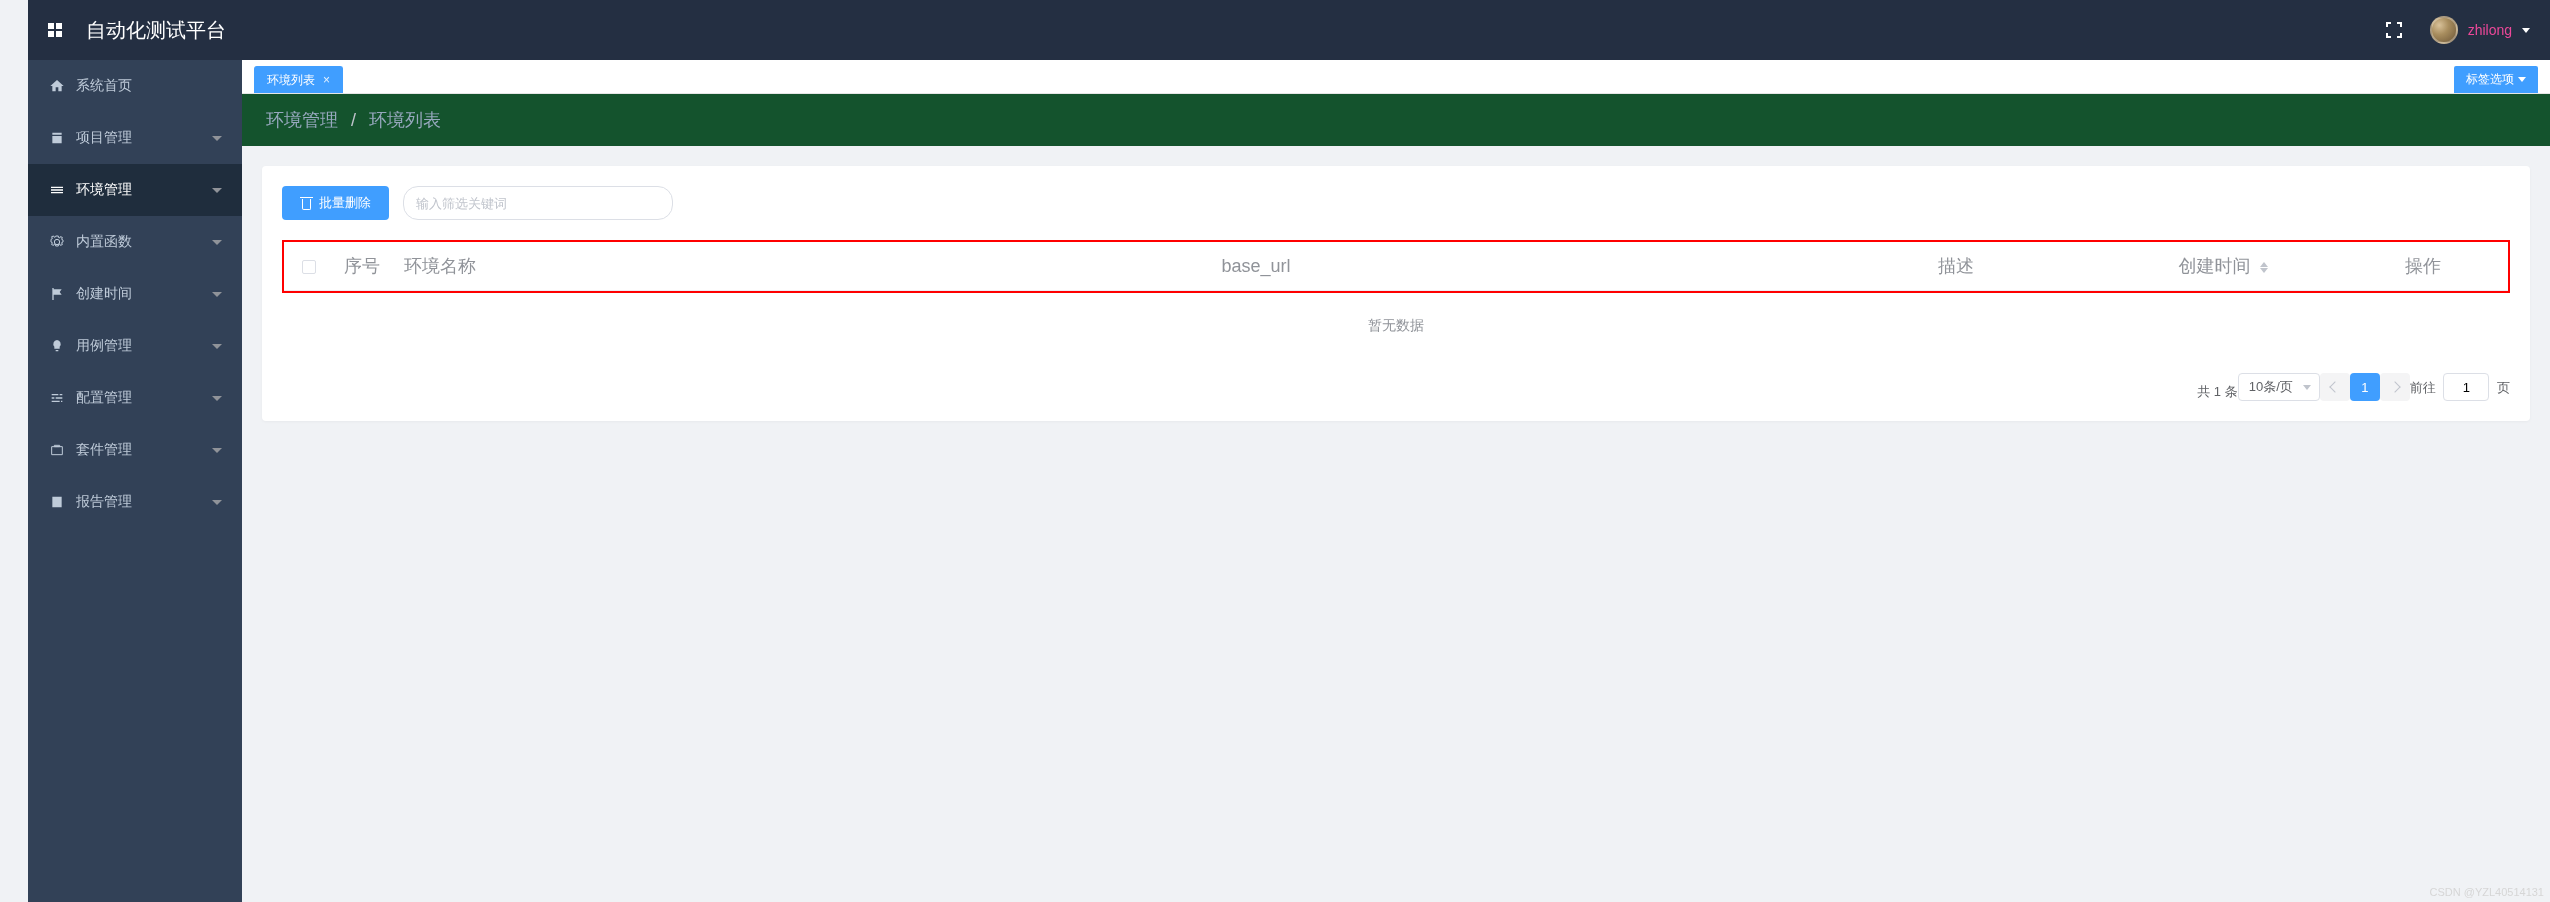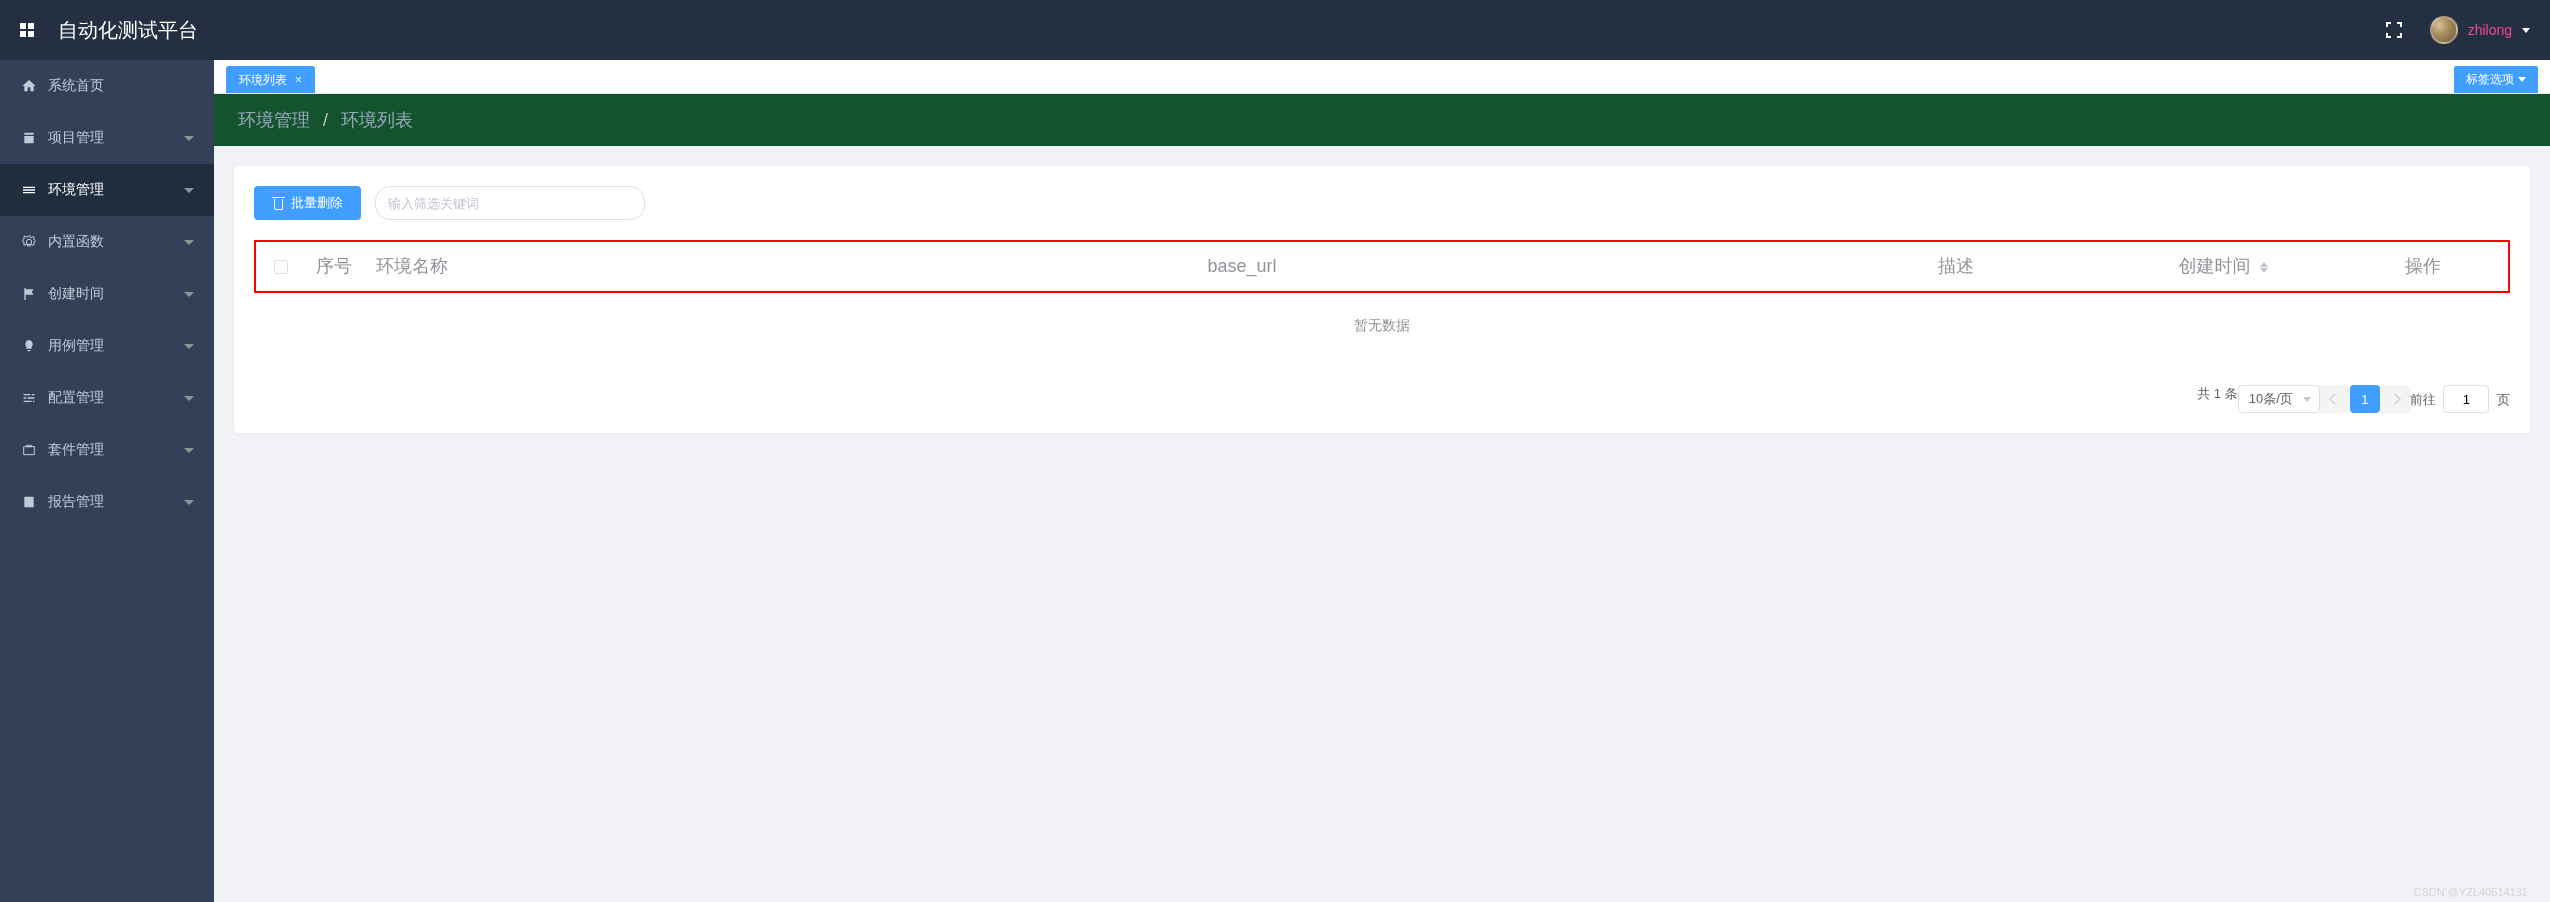--- a/index.html
+++ b/index.html
@@ -1,18 +1,18 @@
 <!DOCTYPE html>
 <html><head>
   <meta charset="utf-8">
   <style>
     * { margin: 0; padding: 0; box-sizing: border-box; }
     body { font-family: "Helvetica Neue", Helvetica, "PingFang SC", "Hiragino Sans GB", "Microsoft YaHei", Arial, sans-serif; font-size: 14px; background: #f0f2f5; color: #606266; }
     
-    .app-container { width: 100%; height: 100vh; display: flex; flex-direction: column; }
+    .app-container { width: 100%; height: 100vh; display: flex; flex-direction: column; padding-left: 28px; }
     
     
     .header { height: 60px; background: #242f42; color: #fff; display: flex; align-items: center; padding: 0 20px; justify-content: space-between; }
     .header-left { display: flex; align-items: center; gap: 24px; }
     .apps-icon { display: grid; grid-template-columns: repeat(2, 6px); grid-template-rows: repeat(2, 6px); gap: 2px; cursor: pointer; }
     .apps-icon span { background: #fff; width: 6px; height: 6px; }
     .app-title { font-size: 20px; font-weight: 400; color: #fff; }
     .header-right { display: flex; align-items: center; gap: 28px; }
     .fullscreen-icon { position: relative; width: 16px; height: 16px; cursor: pointer; }
     .fullscreen-icon span { position: absolute; width: 5px; height: 5px; border: 2px solid #fff; }
@@ -63,32 +63,32 @@
     .table { width: 100%; border-collapse: collapse; table-layout: fixed; }
     .table th { background: #fff; border-bottom: 1px solid #ebeef5; padding: 12px 10px; font-weight: 500; color: #909399; font-size: 18px; text-align: left; }
     .checkbox-cell { width: 50px; text-align: center !important; }
     .checkbox { width: 14px; height: 14px; border: 1px solid #dcdfe6; border-radius: 2px; display: inline-block; vertical-align: middle; }
     .sort-arrows { display: inline-flex; flex-direction: column; vertical-align: middle; margin-left: 4px; gap: 1px; }
     .sort-up { width: 0; height: 0; border-left: 4px solid transparent; border-right: 4px solid transparent; border-bottom: 5px solid #c0c4cc; }
     .sort-down { width: 0; height: 0; border-left: 4px solid transparent; border-right: 4px solid transparent; border-top: 5px solid #c0c4cc; }
     .empty-row { text-align: center; padding: 24px 0; color: #909399; font-size: 14px; }
     
     
-    .pagination { display: flex; align-items: flex-start; justify-content: flex-end; margin-top: 26px; color: #606266; font-size: 13px; }
+    .pagination { display: flex; align-items: flex-end; justify-content: flex-end; margin-top: 14px; color: #606266; font-size: 13px; }
     .page-size-select { height: 28px; border: 1px solid #dcdfe6; border-radius: 4px; padding: 0 26px 0 10px; background: #fff; position: relative; cursor: pointer; display: flex; align-items: center; }
     .page-size-select .chev { position: absolute; right: 8px; width: 0; height: 0; border-left: 4px solid transparent; border-right: 4px solid transparent; border-top: 5px solid #c0c4cc; }
     .page-nav { width: 30px; height: 28px; border-radius: 4px; display: inline-flex; align-items: center; justify-content: center; cursor: pointer; background: #f4f4f5; color: #c0c4cc; }
     .page-nav.arrow::before { content: ''; width: 7px; height: 7px; border-left: 1.5px solid currentColor; border-bottom: 1.5px solid currentColor; display: inline-block; }
     .page-nav.prev::before { transform: rotate(45deg); }
     .page-nav.next::before { transform: rotate(-135deg); }
     .page-num { min-width: 30px; height: 28px; border-radius: 4px; display: inline-flex; align-items: center; justify-content: center; cursor: pointer; color: #606266; }
     .page-num.active { background: #409eff; color: #fff; }
     .goto-input { width: 46px; height: 28px; border: 1px solid #dcdfe6; border-radius: 4px; text-align: center; margin: 0 4px; outline: none; font-size: 13px; }
     
-    .watermark { position: fixed; bottom: 4px; right: 22px; font-size: 11px; color: #d6d6d6; }
+    .watermark { position: fixed; bottom: 4px; right: 6px; font-size: 11px; color: #d6d6d6; }
     
     
     .mi svg { width: 16px; height: 16px; fill: currentColor; }
   </style>
 </head>
 <body>
 
 <div class="app-container">
 
   <header class="header">

